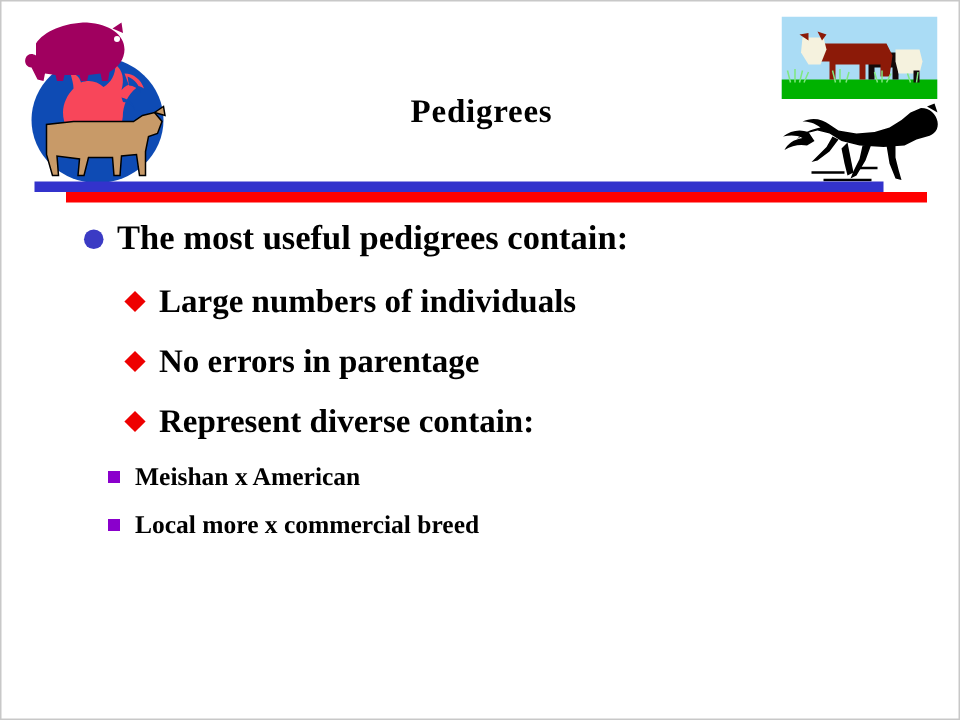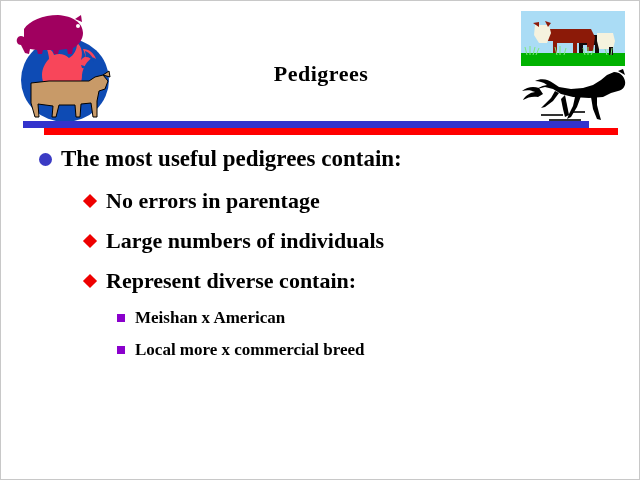--- a/index.html
+++ b/index.html
@@ -91,21 +91,21 @@
   .bullet-row {
     display: flex;
     align-items: flex-start;
     font-family: "Liberation Serif", "DejaVu Serif", serif;
     font-weight: bold;
     color: #000000;
   }
 
   
   .lvl1 {
-    padding-left: 38px;
+    padding-left: 55px;
     font-size: 23px;
     line-height: 30px;
     margin-bottom: 12px;
   }
   .lvl1 .marker {
     width: 22px;
     flex: 0 0 22px;
     display: flex;
     align-items: center;
     height: 30px;
@@ -135,21 +135,21 @@
   .diamond-red {
     width: 10px;
     height: 10px;
     background: #ee0000;
     transform: rotate(45deg);
     display: inline-block;
   }
 
   
   .lvl3 {
-    padding-left: 116px;
+    padding-left: 71px;
     font-size: 17px;
     line-height: 24px;
     margin-bottom: 8px;
   }
   .lvl3 .marker {
     width: 18px;
     flex: 0 0 18px;
     display: flex;
     align-items: center;
     height: 24px;
@@ -272,28 +272,28 @@
       <span class="marker">
         <span class="dot-blue"></span>
       </span>
       <span class="bullet-text">The most useful pedigrees contain:</span>
     </div>
 
     <div class="bullet-row lvl2">
       <span class="marker">
         <span class="diamond-red"></span>
       </span>
+      <span class="bullet-text">Large numbers of individuals</span>
+    </div>
+
+    <div class="bullet-row lvl2">
+      <span class="marker">
+        <span class="diamond-red"></span>
+      </span>
       <span class="bullet-text">No errors in parentage</span>
-    </div>
-
-    <div class="bullet-row lvl2">
-      <span class="marker">
-        <span class="diamond-red"></span>
-      </span>
-      <span class="bullet-text">Large numbers of individuals</span>
     </div>
 
 
     <div class="bullet-row lvl2">
       <span class="marker">
         <span class="diamond-red"></span>
       </span>
       <span class="bullet-text">Represent diverse contain:</span>
     </div>
 

